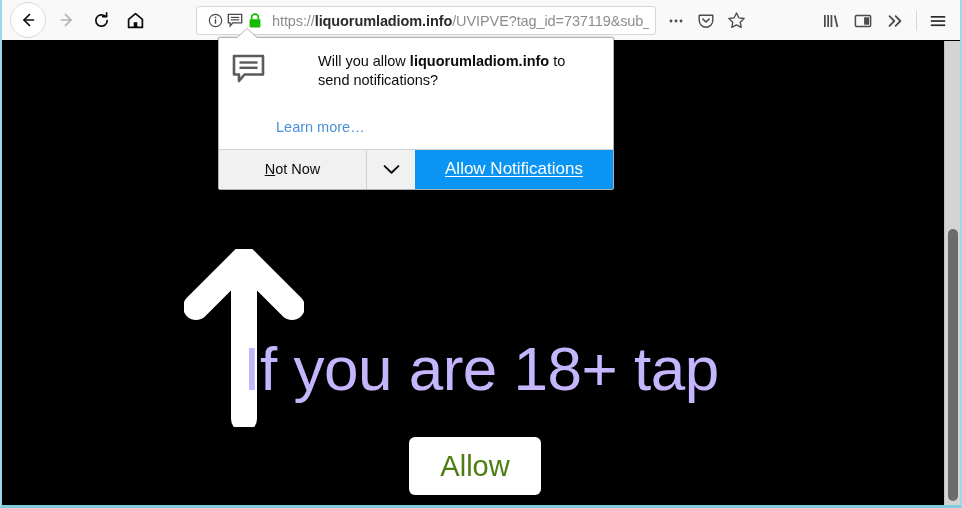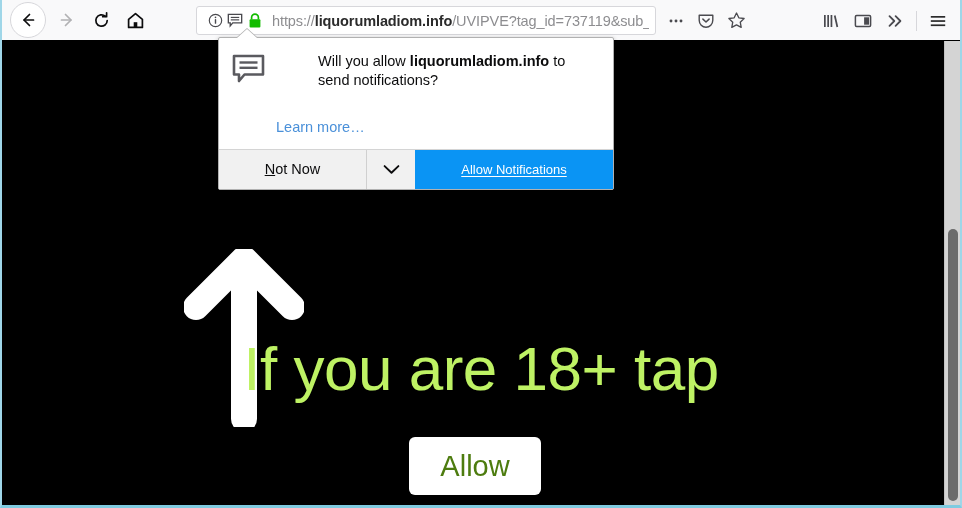--- a/index.html
+++ b/index.html
@@ -154,21 +154,21 @@
     display: flex; align-items: center; justify-content: center;
     background: #f1f1f1;
     cursor: pointer;
   }
   #allow-notifications-button {
     flex: 0 0 auto;
     width: 198px;
     display: flex; align-items: center; justify-content: center;
     background: #0a94f4;
     color: #fff;
-    font-size: 13px;
+    font-size: 17px;
     cursor: pointer;
   }
   #allow-notifications-button span { text-decoration: underline; text-underline-offset: 2px; }
 
   
   #page-content {
     position: absolute;
     left: 0; top: 41px;
     width: 958px; height: 464px;
     background: #000;
@@ -179,21 +179,21 @@
     position: absolute;
     left: 182px; top: 208px;
     width: 120px; height: 178px;
   }
 
   #headline {
     position: absolute;
     left: 0; top: 292px;
     width: 958px;
     text-align: center;
-    color: #bef264;
+    color: #c4b5fd;
     font-size: 62px;
     font-weight: 400;
     letter-spacing: -0.5px;
     white-space: nowrap;
   }
 
   #allow-page-button {
     position: absolute;
     left: 407px; top: 396px;
     width: 132px; height: 58px;

